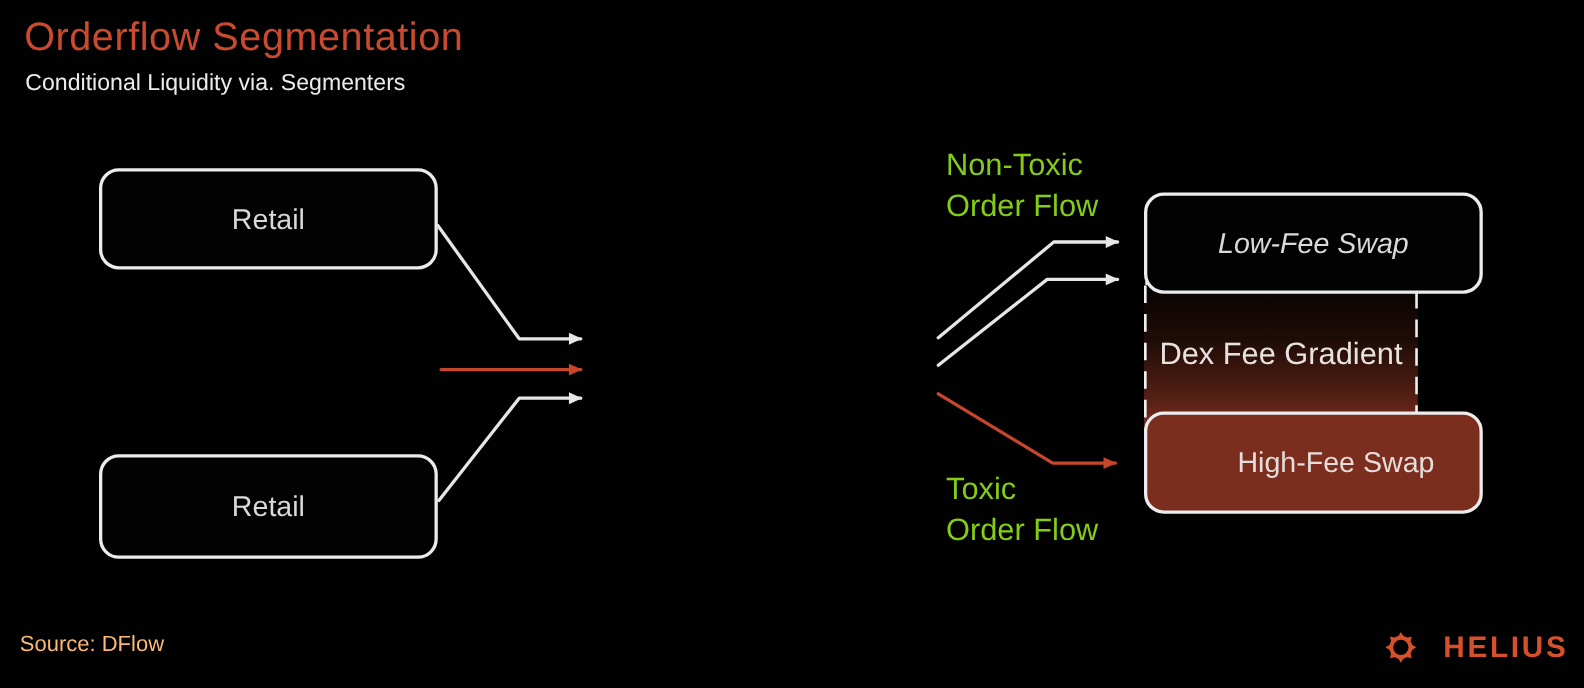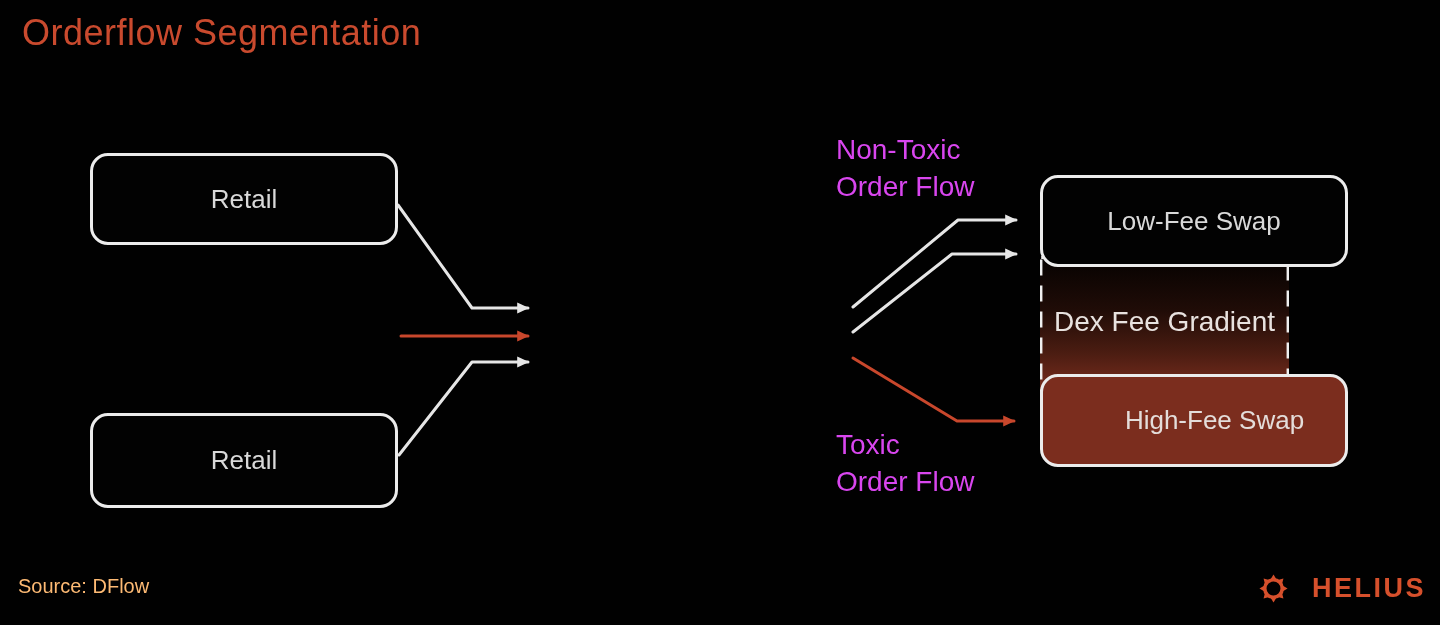--- a/index.html
+++ b/index.html
@@ -38,21 +38,21 @@
     color: #d9d9d9;
     font-size: 26px;
     z-index: 3;
   }
   .node.accent-border { border-color: #c8472c; }
   .node.brick-fill { background: #7b2d1e; color: #e4ddda; }
   .node-retail-top    { left: 90px;  top: 153px; width: 308px; height: 92px; }
   .node-searcher      { left: 90px;  top: 283px; width: 310px; height: 94px; }
   .node-retail-bottom { left: 90px;  top: 413px; width: 308px; height: 95px; }
   .node-segmenter     { left: 545px; top: 286px; width: 307px; height: 94px; }
-  .node-low-fee       { left: 1040px; top: 175px; width: 308px; height: 92px; }
+  .node-low-fee       { left: 1040px; top: 175px; width: 308px; height: 92px; font-style: italic; }
   .node-high-fee      { left: 1040px; top: 374px; width: 308px; height: 93px; padding-left: 41px; }
   .gradient-panel {
     position: absolute;
     left: 1040px; top: 256px; width: 249px; height: 136px;
     background: linear-gradient(to bottom, #050201 0%, #200c07 40%, #4c1d12 72%, #7b2d1e 100%);
     z-index: 1;
     display: flex;
     align-items: center;
     justify-content: center;
   }
@@ -62,25 +62,26 @@
     width: 100%; height: 100%;
   }
   .gradient-panel .panel-label {
     position: relative;
     color: #e8e2df;
     font-size: 28px;
     margin-top: -4px;
   }
   .flow-label {
     position: absolute;
-    color: #d946ef;
+    color: #84cc16;
     font-size: 28px;
     line-height: 1.33;
     white-space: pre-line;
     z-index: 2;
+    margin-left: 24px;
   }
   .flow-label-nontoxic { left: 836px; top: 131px; }
   .flow-label-toxic    { left: 836px; top: 426px; }
   .arrows {
     position: absolute;
     left: 0; top: 0;
     width: 1440px; height: 625px;
     z-index: 2;
   }
   .source-note {
@@ -102,20 +103,21 @@
     font-weight: bold;
     letter-spacing: 2.5px;
   }
 </style>
 </head>
 <body>
 
 <div class="canvas">
 
   <h1 class="page-title">Orderflow Segmentation</h1>
+  <div class="page-subtitle">Conditional Liquidity via. Segmenters</div>
 
   <svg class="arrows" viewBox="0 0 1440 625" aria-hidden="true">
     <defs>
       <marker id="ah-white" viewBox="0 0 10 10" refX="9" refY="5" markerWidth="5" markerHeight="4" orient="auto-start-reverse">
         <path d="M0,0.5 L10,5 L0,9.5 Z" fill="#e6e6e6"></path>
       </marker>
       <marker id="ah-orange" viewBox="0 0 10 10" refX="9" refY="5" markerWidth="5" markerHeight="4" orient="auto-start-reverse">
         <path d="M0,0.5 L10,5 L0,9.5 Z" fill="#c8472c"></path>
       </marker>
     </defs>

